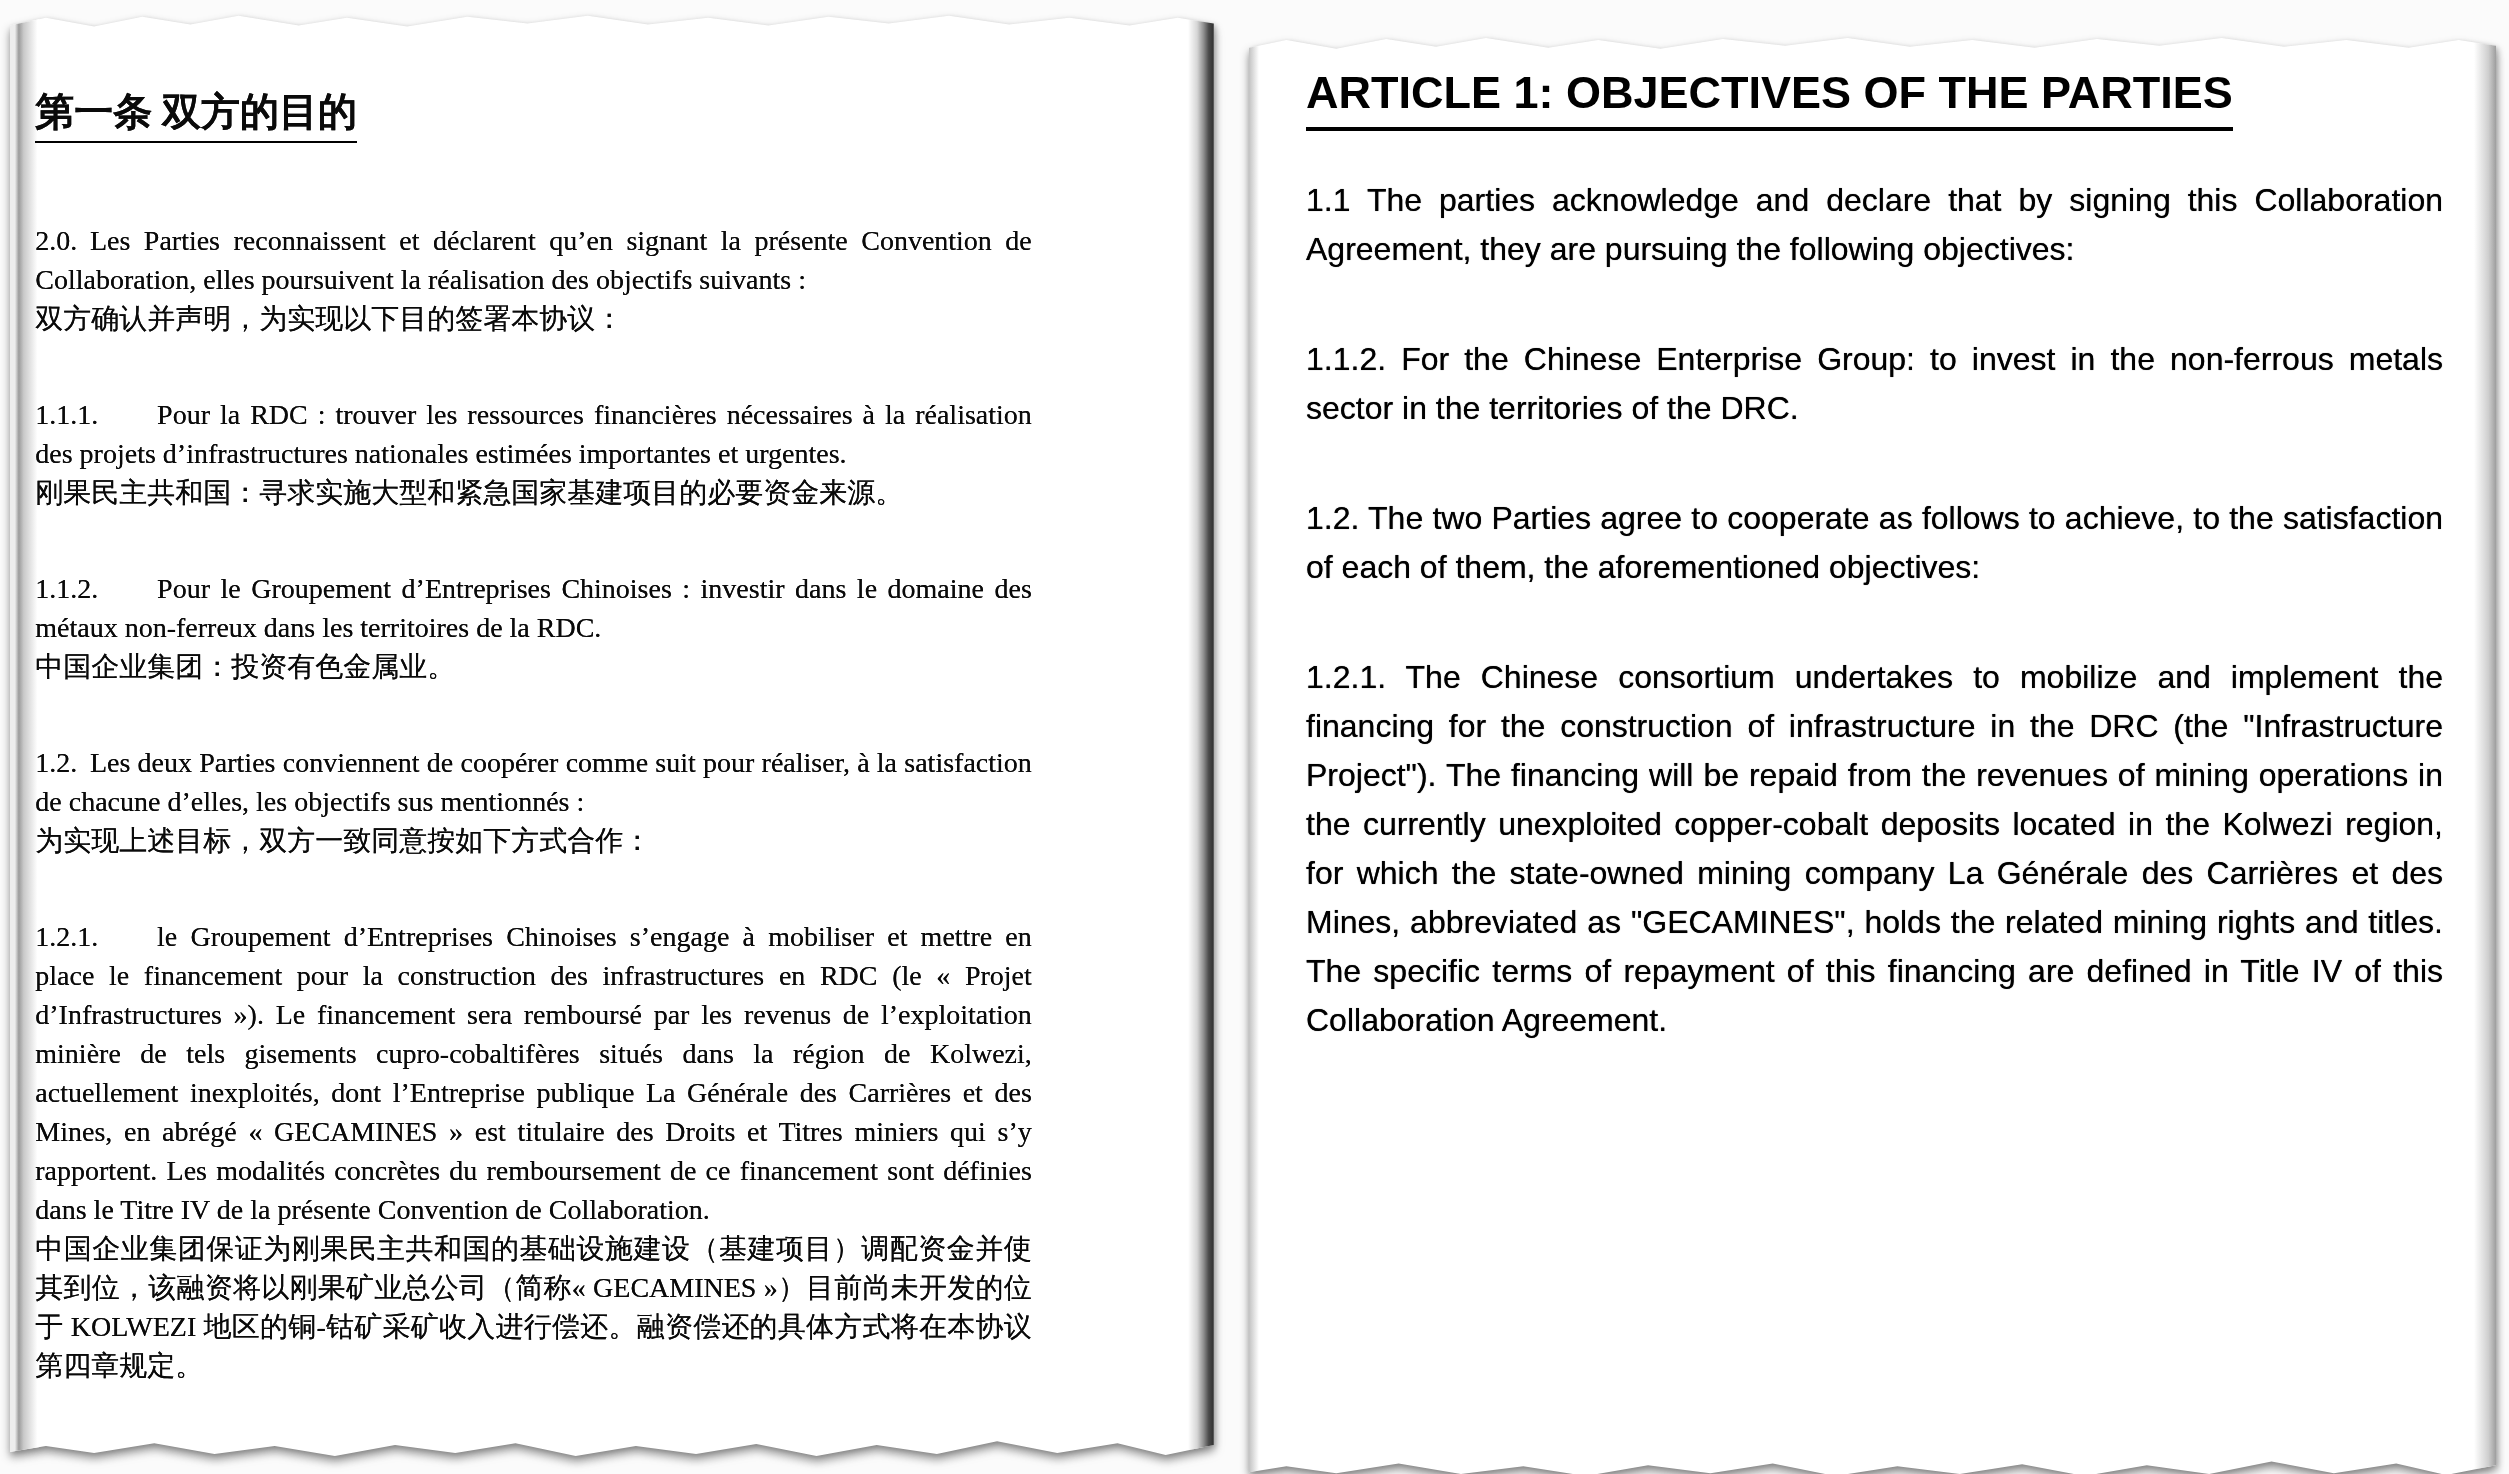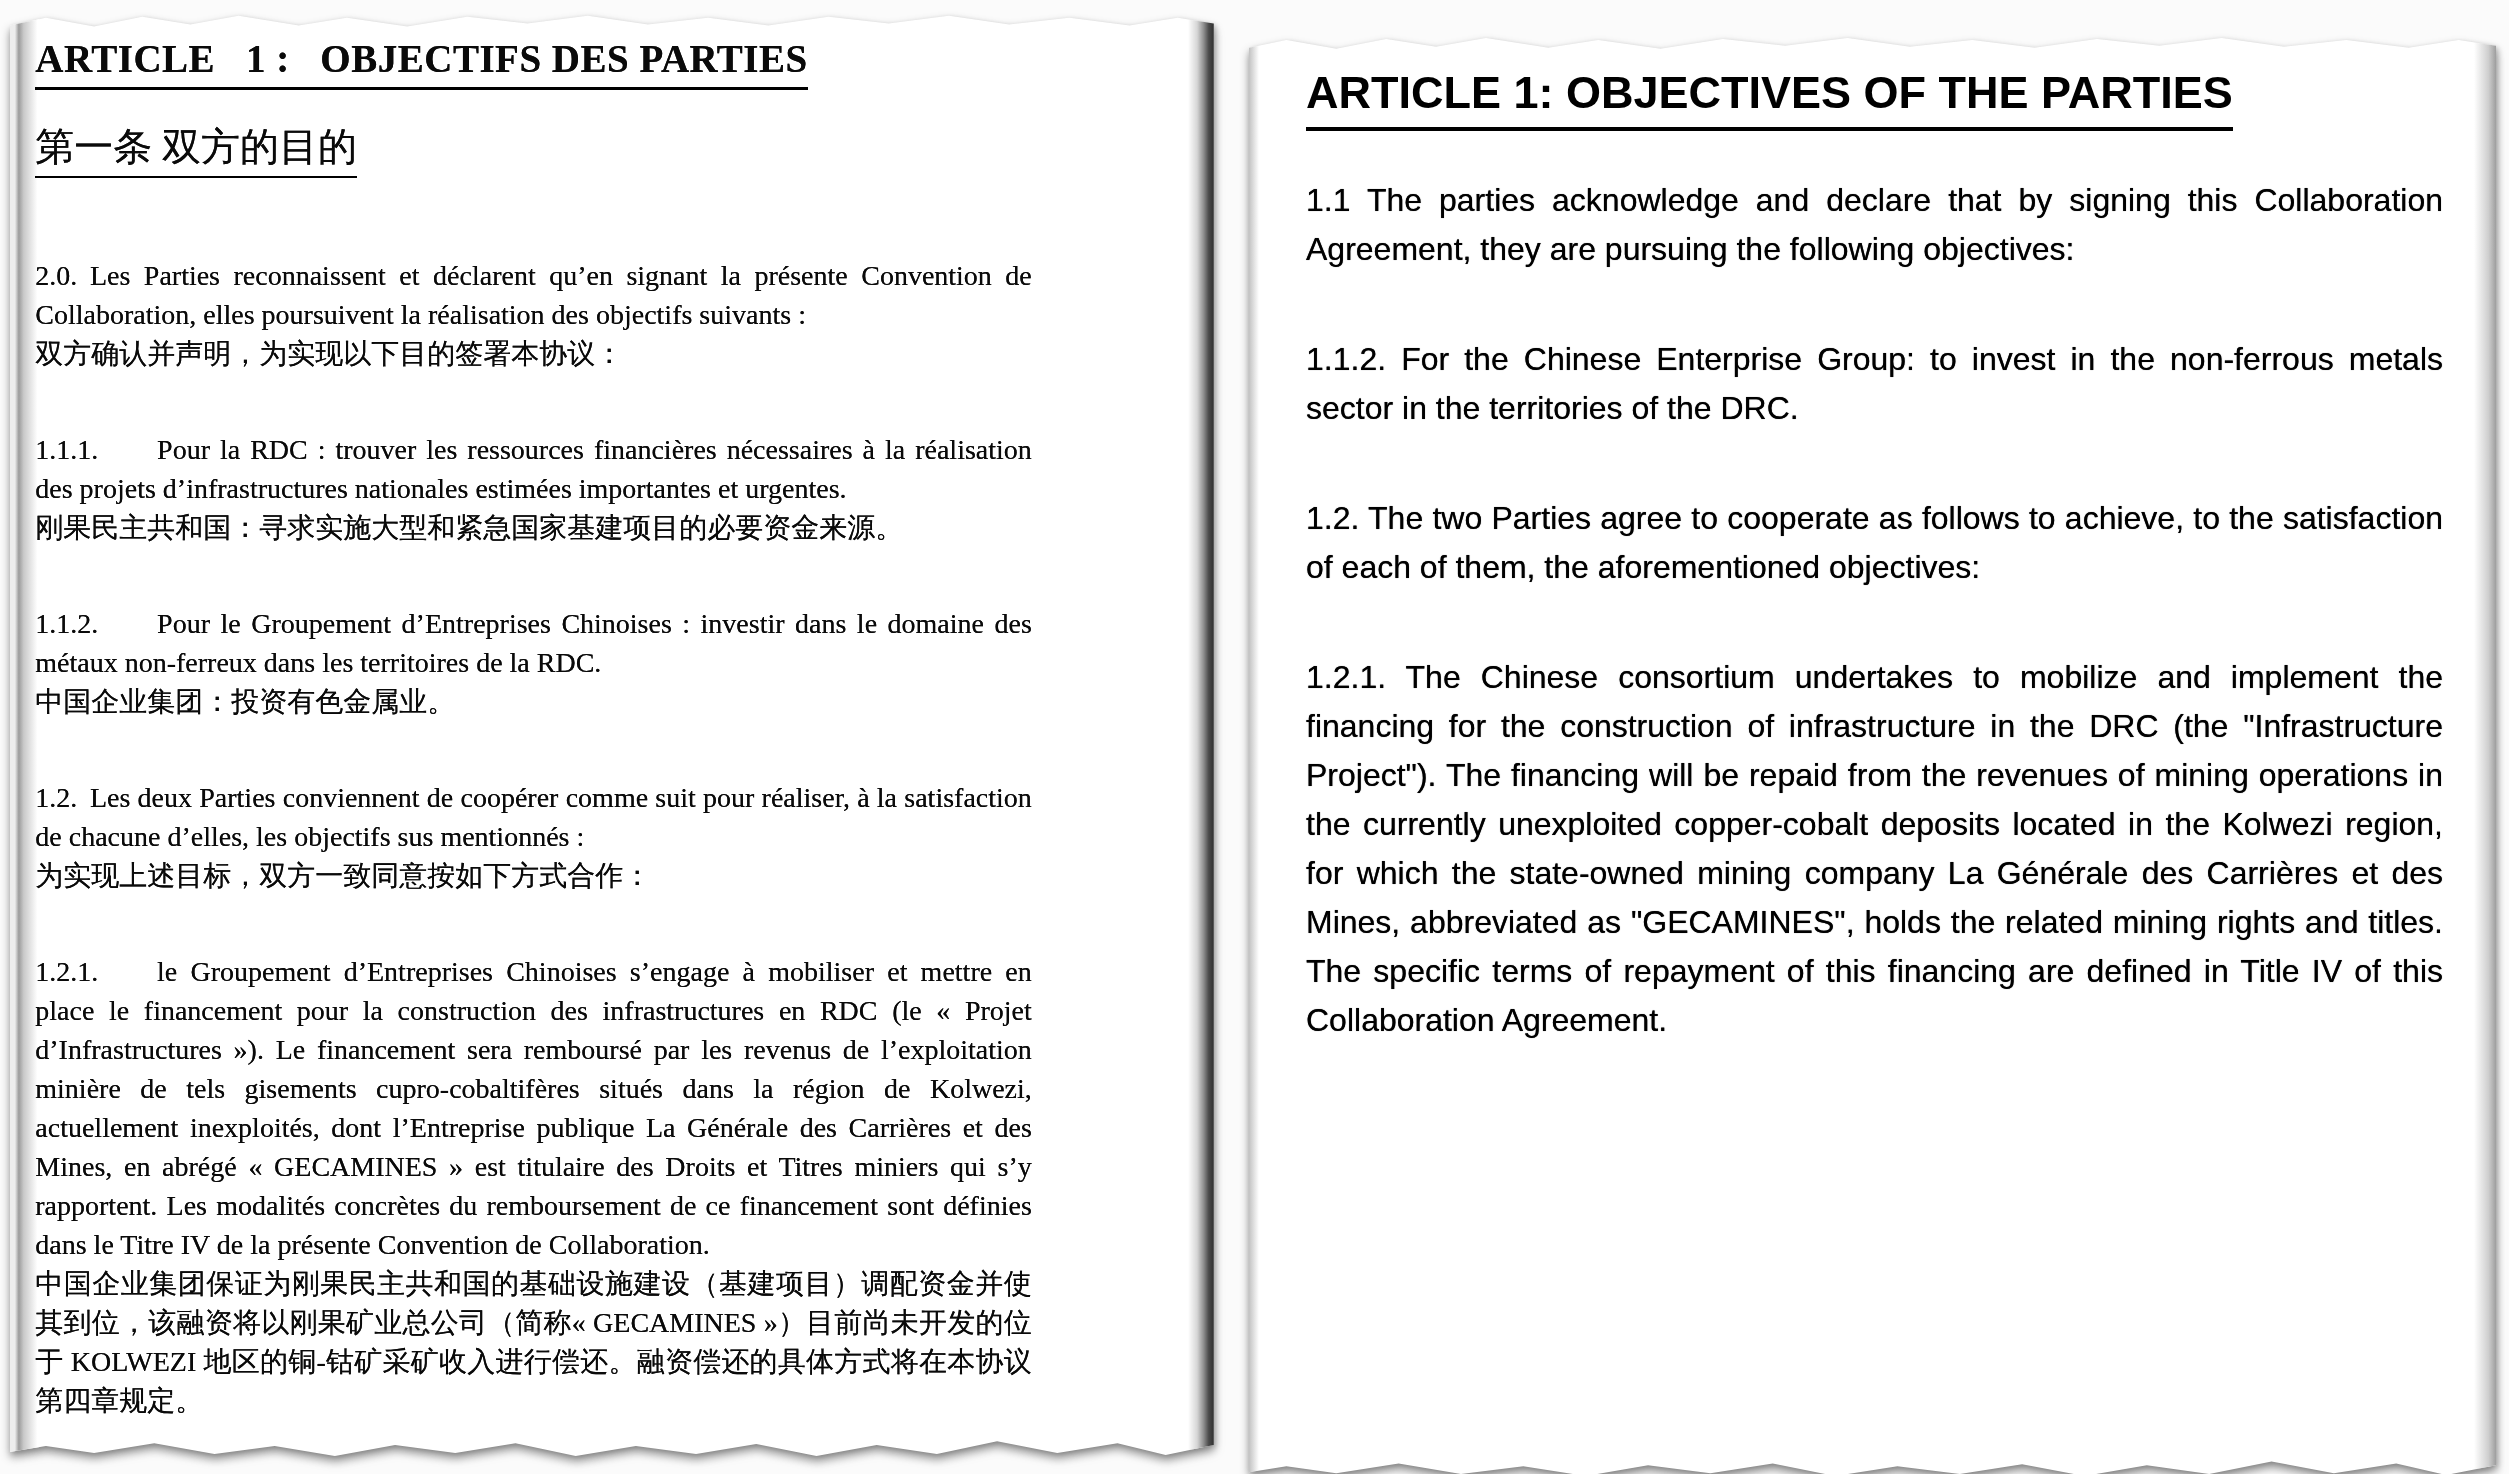--- a/index.html
+++ b/index.html
@@ -73,21 +73,21 @@
     display: inline-block;
     font: 700 39px/1.15 "Liberation Serif", serif;
     letter-spacing: 0.5px;
     white-space: pre-wrap;
     border-bottom: 3.9px solid #000;
     padding-bottom: 4.9px;
   }
   .content-left h2 {
     margin: 35px 0 78px 0;
     display: inline-block;
-    font-weight: 400;
+    font-weight: 700;
     font-size: 39px;
     line-height: 1.15;
     border-bottom: 2.9px solid #000;
     padding-bottom: 5.9px;
     font-family: "Liberation Serif", serif;
   }
   .content-left .sec {
     margin: 0 0 57px 0;
     font-size: 28px;
     line-height: 39px;
@@ -126,21 +126,20 @@
 <body>
 
 <div id="canvas">
 
   <div class="page-wrap left">
     <div class="paper">
       <div class="edge edge-left-strip"></div>
       <div class="edge edge-right-dark"></div>
 
       <div class="content-left">
-        <h1>ARTICLE   1 :   OBJECTIFS DES PARTIES</h1>
         <br>
         <h2>第一条 双方的目的</h2>
 
         <p class="sec">
           <span class="num">2.0.</span><span class="fr">Les Parties reconnaissent et déclarent qu’en signant la présente Convention de Collaboration, elles poursuivent la réalisation des objectifs suivants :</span>
           <span class="zh">双方确认并声明，为实现以下目的签署本协议：</span>
         </p>
 
         <p class="sec tabbed">
           <span class="num">1.1.1.</span><span class="fr">Pour la RDC : trouver les ressources financières nécessaires à la réalisation des projets d’infrastructures nationales estimées importantes et urgentes.</span>

